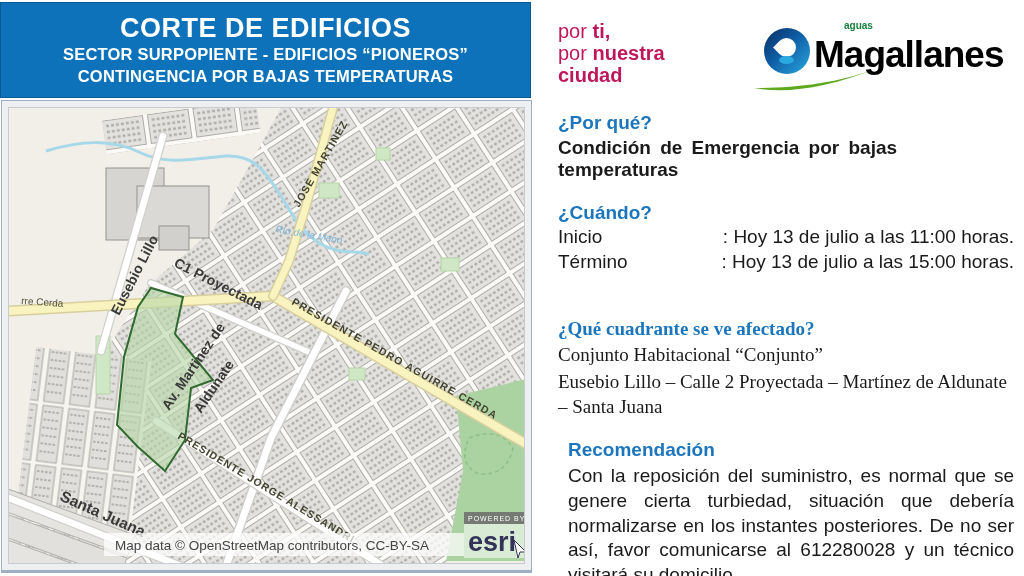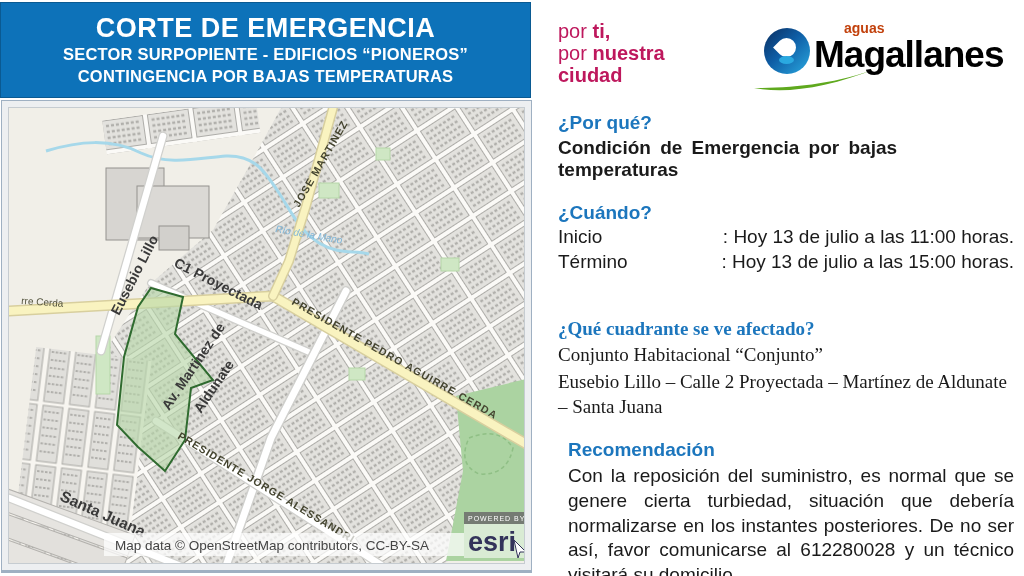--- a/index.html
+++ b/index.html
@@ -27,21 +27,21 @@
              font-size:20px; line-height:1.1; font-weight:normal; }
   .tagline b { font-weight:bold; }
 
   .brand { position:absolute; left:752px; top:12px; width:264px; height:80px; }
   .brand .drop-circle { position:absolute; left:12px; top:16px; width:46px; height:46px; border-radius:50%;
         background:linear-gradient(135deg,#0b2d5e 0%,#0e5da5 45%,#2aa9e0 100%); }
   .brand .drop { position:absolute; left:25px; top:26px; width:19px; height:19px; background:#fff;
         border-radius:50% 0 50% 50%; transform:rotate(-135deg); }
   .brand .drop-cyan { position:absolute; left:27px; top:44px; width:15px; height:8px;
         background:#2aa9e0; border-radius:50%; }
-  .brand .aguas { position:absolute; left:92px; top:8px; font-size:14px; font-weight:bold; color:#c2410c; }
+  .brand .aguas { position:absolute; left:92px; top:8px; font-size:10px; font-weight:bold; color:#15803d; }
   .brand .name  { position:absolute; left:62px; top:22px; font-size:37px; font-weight:bold;
         color:#000000; letter-spacing:-1px; }
   .brand svg.swoosh { position:absolute; left:0px; top:52px; }
 
   .content { position:absolute; left:558px; top:112px; width:456px; color:#1a1a1a; font-size:19px; }
   .h-blue { color:#1c76bd; font-weight:bold; font-size:19px; }
   .why-body { font-weight:bold; word-spacing:4px; margin-top:3px; }
   .sec-when { margin-top:21px; }
   .when-row { display:flex; line-height:1.32;justify-content:space-between; }
   .when-label { width:88px; }
@@ -49,21 +49,21 @@
   .quad-body { line-height:1.32; margin-top:2px; }
   .sec-reco { margin-top:20px; padding-left:10px; }
   .reco-body { text-align:justify; line-height:1.3; margin-top:3px; }
 </style>
 </head>
 <body>
 
 <div class="slide">
 
   <div class="banner">
-    <div class="title">CORTE DE EMERGENCIA</div>
+    <div class="title">CORTE DE EDIFICIOS</div>
     <div class="sub">SECTOR SURPOPIENTE - EDIFICIOS “PIONEROS”</div>
     <div class="sub">CONTINGENCIA POR BAJAS TEMPERATURAS</div>
   </div>
 
   <div class="map-panel">
     <div class="map-inner">
       <svg width="517" height="457" viewBox="0 0 517 457">
         <defs>
           <pattern id="blocks" width="46" height="34" patternUnits="userSpaceOnUse">
             <rect width="46" height="34" fill="#fbfaf7"></rect>

